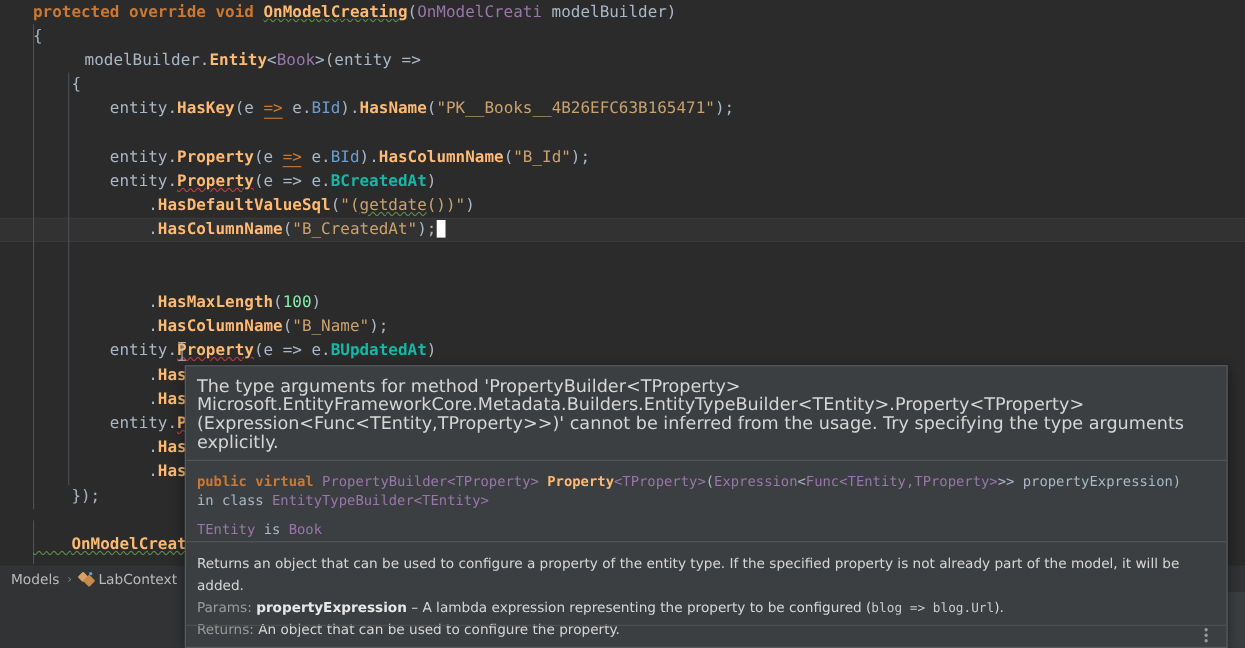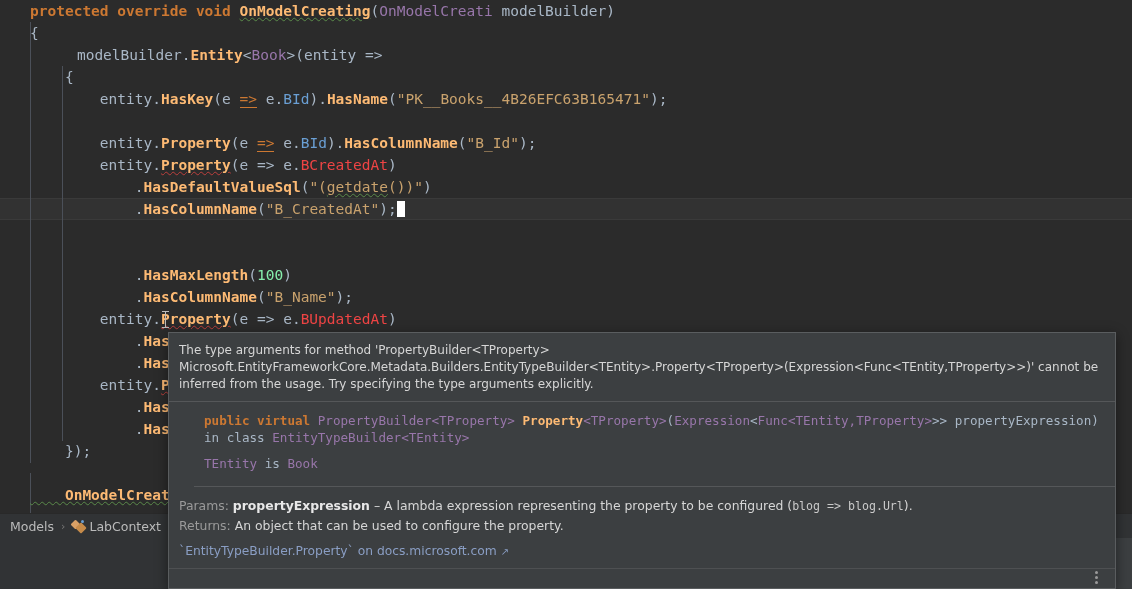--- a/index.html
+++ b/index.html
@@ -49,21 +49,21 @@
     font-size: 14.5px;
     color: #a9b7c6;
   }
   
   .k   { color: #cc7832; font-weight: bold; }
   .mth { color: #fdba74; font-weight: bold; }           
   .typ { color: #9876aa; }
   .str { color: #c9a26d; }           
   .num { color: #86efac; }           
   .pln { color: #a9b7c6; }
-  .err { color: #ef4444; font-weight: normal; }  
+  .err { color: #14b8a6; font-weight: bold; }  
   .blu { color: #6a9fd4; }
   .lam { color: #cc7832; border-bottom: 1px solid #cc7832; }
   
   .wavy-red {
     text-decoration: underline;
     text-decoration-style: wavy;
     text-decoration-color: #bc3f3c;
     text-decoration-thickness: 1px;
   }
   .wavy-green {
@@ -151,34 +151,33 @@
     height: 257px;
     background: #3c3f41;
     border: 1px solid #5a5d5f;
     box-sizing: border-box;
     box-shadow: 0 3px 12px rgba(0,0,0,0.45);
     overflow: hidden;
     font-family: "DejaVu Sans", sans-serif;
   }
   #tt-error {
     color: #d6d6d6;
-    font-size: 12px;
+    font-size: 16px;
     line-height: 17px;
     padding: 9px 10px 8px 10px;
     border-bottom: 1px solid #555759;
   }
   #tt-sig {
-    padding: 10px 10px 14px 10px;
+    padding: 10px 10px 3px 10px;
     border-bottom: 1px solid #555759;
     font-family: "DejaVu Sans Mono", monospace;
     font-size: 12.6px;
     line-height: 17px;
     color: #a9b7c6;
     white-space: pre;
-    margin-left: 25px;
   }
   #tt-sig .blank { display:block; height: 9px; }
   #tt-doc {
     padding: 9px 10px 6px 10px;
     color: #d6d6d6;
     font-size: 12.4px;
     line-height: 20px;
   }
   #tt-doc .label { color: #9a9a9a; }
   #tt-doc .bold { font-weight: bold; color:#e8e8e8; }
@@ -285,20 +284,21 @@
 <div id="bottomfill-dark"></div>
 
 <div id="tooltip">
 
   <div id="tt-error">The type arguments for method 'PropertyBuilder&lt;TProperty&gt; Microsoft.EntityFrameworkCore.Metadata.Builders.EntityTypeBuilder&lt;TEntity&gt;.Property&lt;TProperty&gt;(Expression&lt;Func&lt;TEntity,TProperty&gt;&gt;)' cannot be inferred from the usage. Try specifying the type arguments explicitly.</div>
 
   <div id="tt-sig"><span class="k">public</span> <span class="k">virtual</span> <span class="typ">PropertyBuilder</span><span class="typ">&lt;TProperty&gt;</span> <span class="mth">Property</span><span class="typ">&lt;TProperty&gt;</span><span class="pln">(</span><span class="typ">Expression</span><span class="pln">&lt;</span><span class="typ">Func</span><span class="typ">&lt;TEntity,TProperty&gt;</span><span class="pln">&gt;&gt;</span><span class="pln"> propertyExpression</span><span class="pln">)</span>
 <span class="pln">in class </span><span class="typ">EntityTypeBuilder</span><span class="typ">&lt;TEntity&gt;</span><span class="blank"></span><span class="typ">TEntity</span><span class="pln"> is </span><span class="typ">Book</span></div>
 
   <div id="tt-doc">
+    <div>Returns an object that can be used to configure a property of the entity type. If the specified property is not already part of the model, it will be added.</div>
     <div>
       <span class="label">Params:</span>
       <span class="bold">propertyExpression</span>
       <span>–</span>
       <span>A lambda expression representing the property to be configured (</span><code>blog =&gt; blog.Url</code><span>).</span>
     </div>
     <div>
       <span class="label">Returns:</span>
       <span>An object that can be used to configure the property.</span>
     </div>

